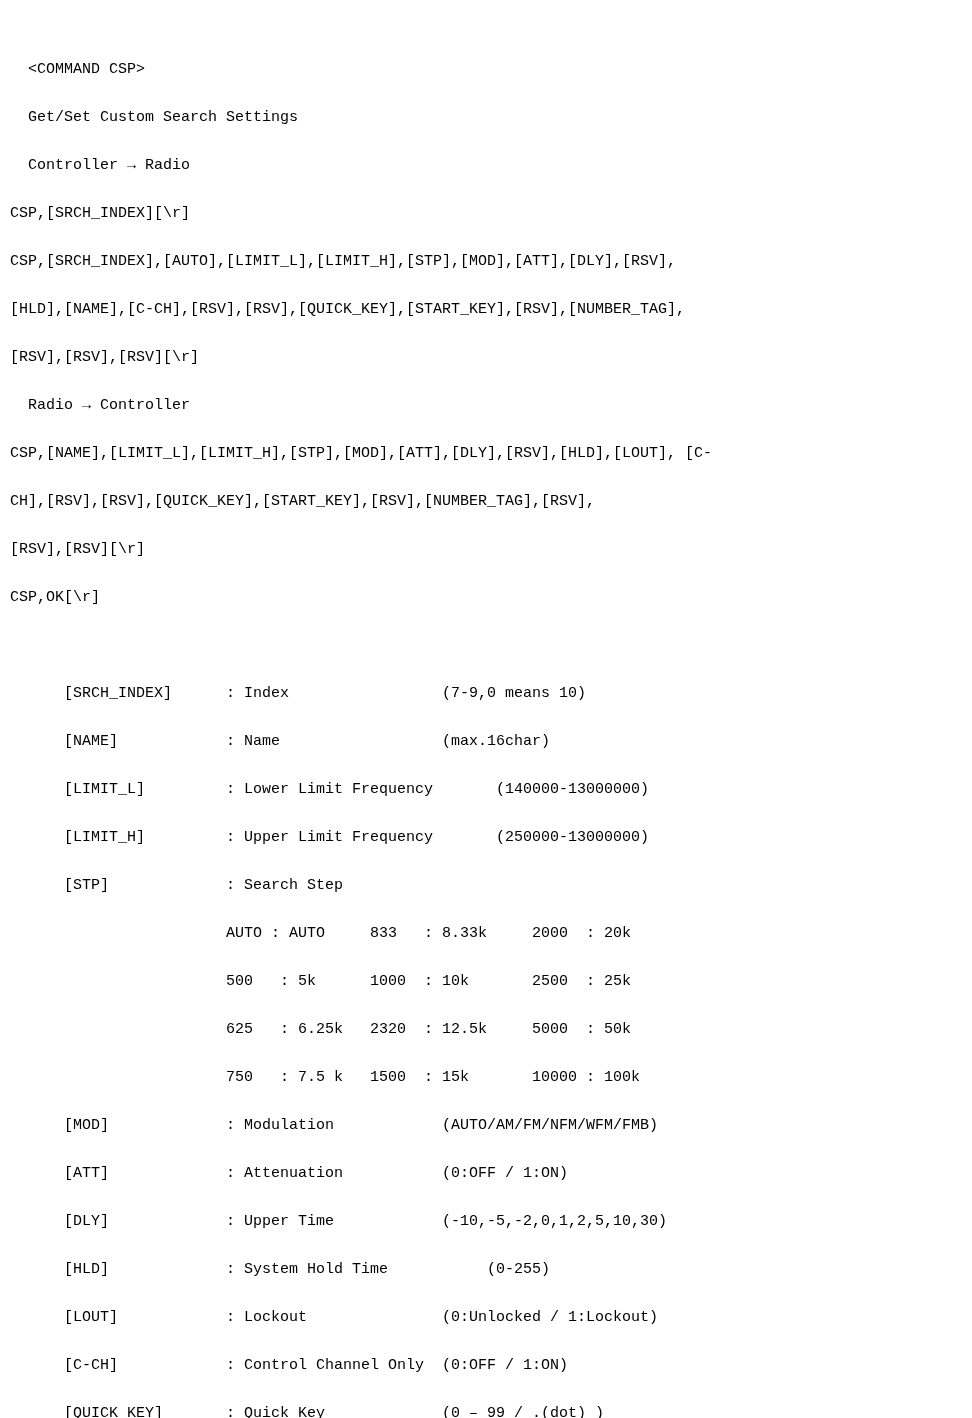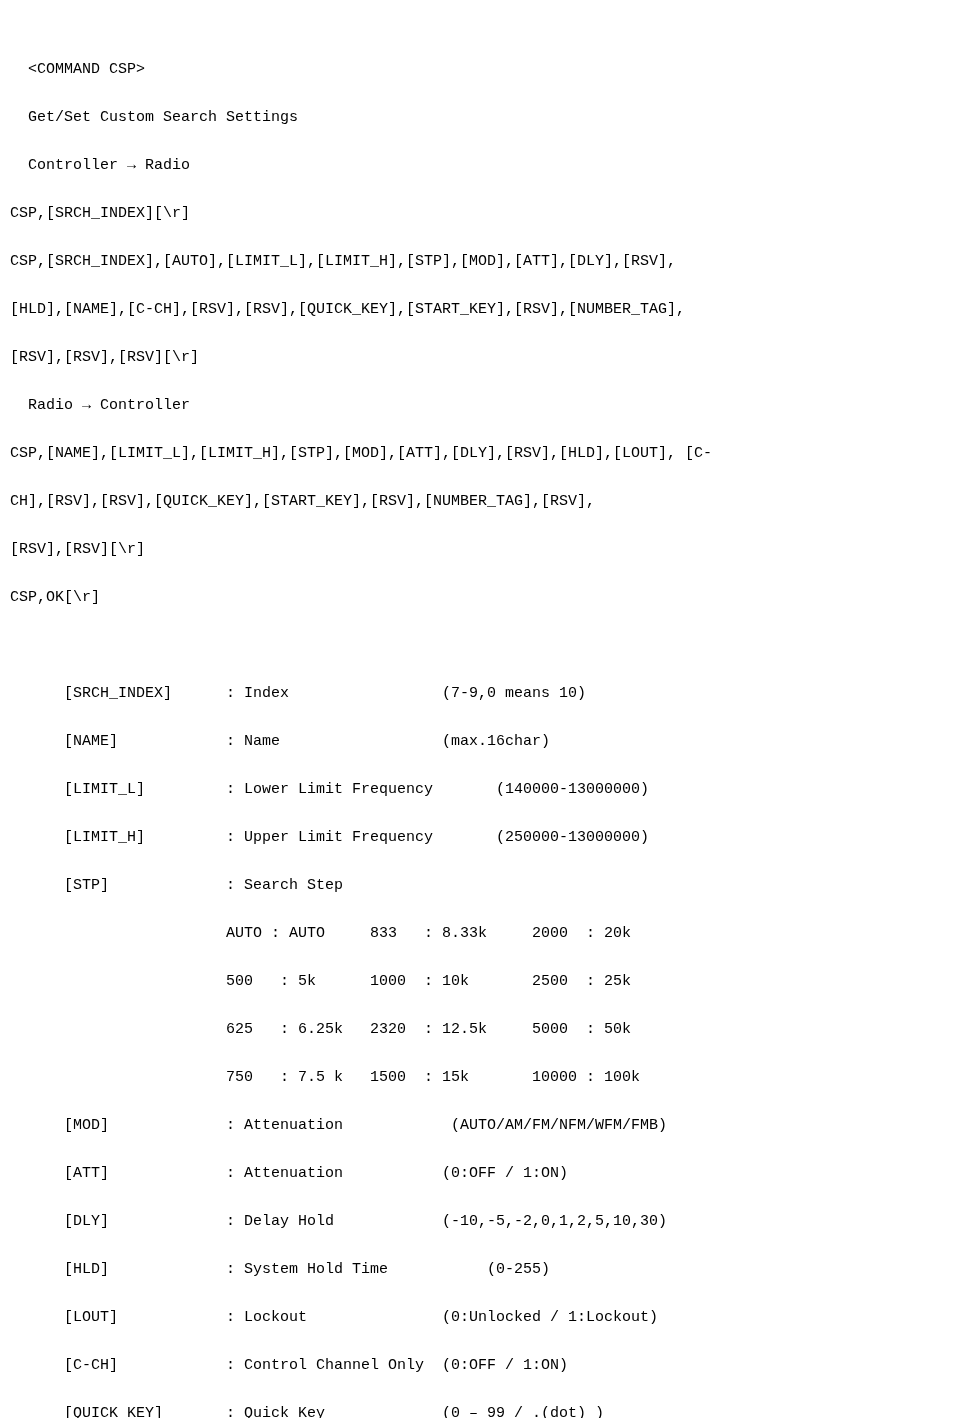--- a/index.html
+++ b/index.html
@@ -31,23 +31,23 @@
 <div> </div>
 <div>      [SRCH_INDEX]      : Index                 (7-9,0 means 10)</div>
 <div>      [NAME]            : Name                  (max.16char)</div>
 <div>      [LIMIT_L]         : Lower Limit Frequency       (140000-13000000)</div>
 <div>      [LIMIT_H]         : Upper Limit Frequency       (250000-13000000)</div>
 <div>      [STP]             : Search Step</div>
 <div>                        AUTO : AUTO     833   : 8.33k     2000  : 20k</div>
 <div>                        500   : 5k      1000  : 10k       2500  : 25k</div>
 <div>                        625   : 6.25k   2320  : 12.5k     5000  : 50k</div>
 <div>                        750   : 7.5 k   1500  : 15k       10000 : 100k</div>
-<div>      [MOD]             : Attenuation            (AUTO/AM/FM/NFM/WFM/FMB)</div>
+<div>      [MOD]             : Modulation            (AUTO/AM/FM/NFM/WFM/FMB)</div>
 <div>      [ATT]             : Attenuation           (0:OFF / 1:ON)</div>
-<div>      [DLY]             : Delay Hold            (-10,-5,-2,0,1,2,5,10,30)</div>
+<div>      [DLY]             : Upper Time            (-10,-5,-2,0,1,2,5,10,30)</div>
 <div>      [HLD]             : System Hold Time           (0-255)</div>
 <div>      [LOUT]            : Lockout               (0:Unlocked / 1:Lockout)</div>
 <div>      [C-CH]            : Control Channel Only  (0:OFF / 1:ON)</div>
 <div>      [QUICK_KEY]       : Quick Key             (0 – 99 / .(dot) )</div>
 
 
 
 
 
 

